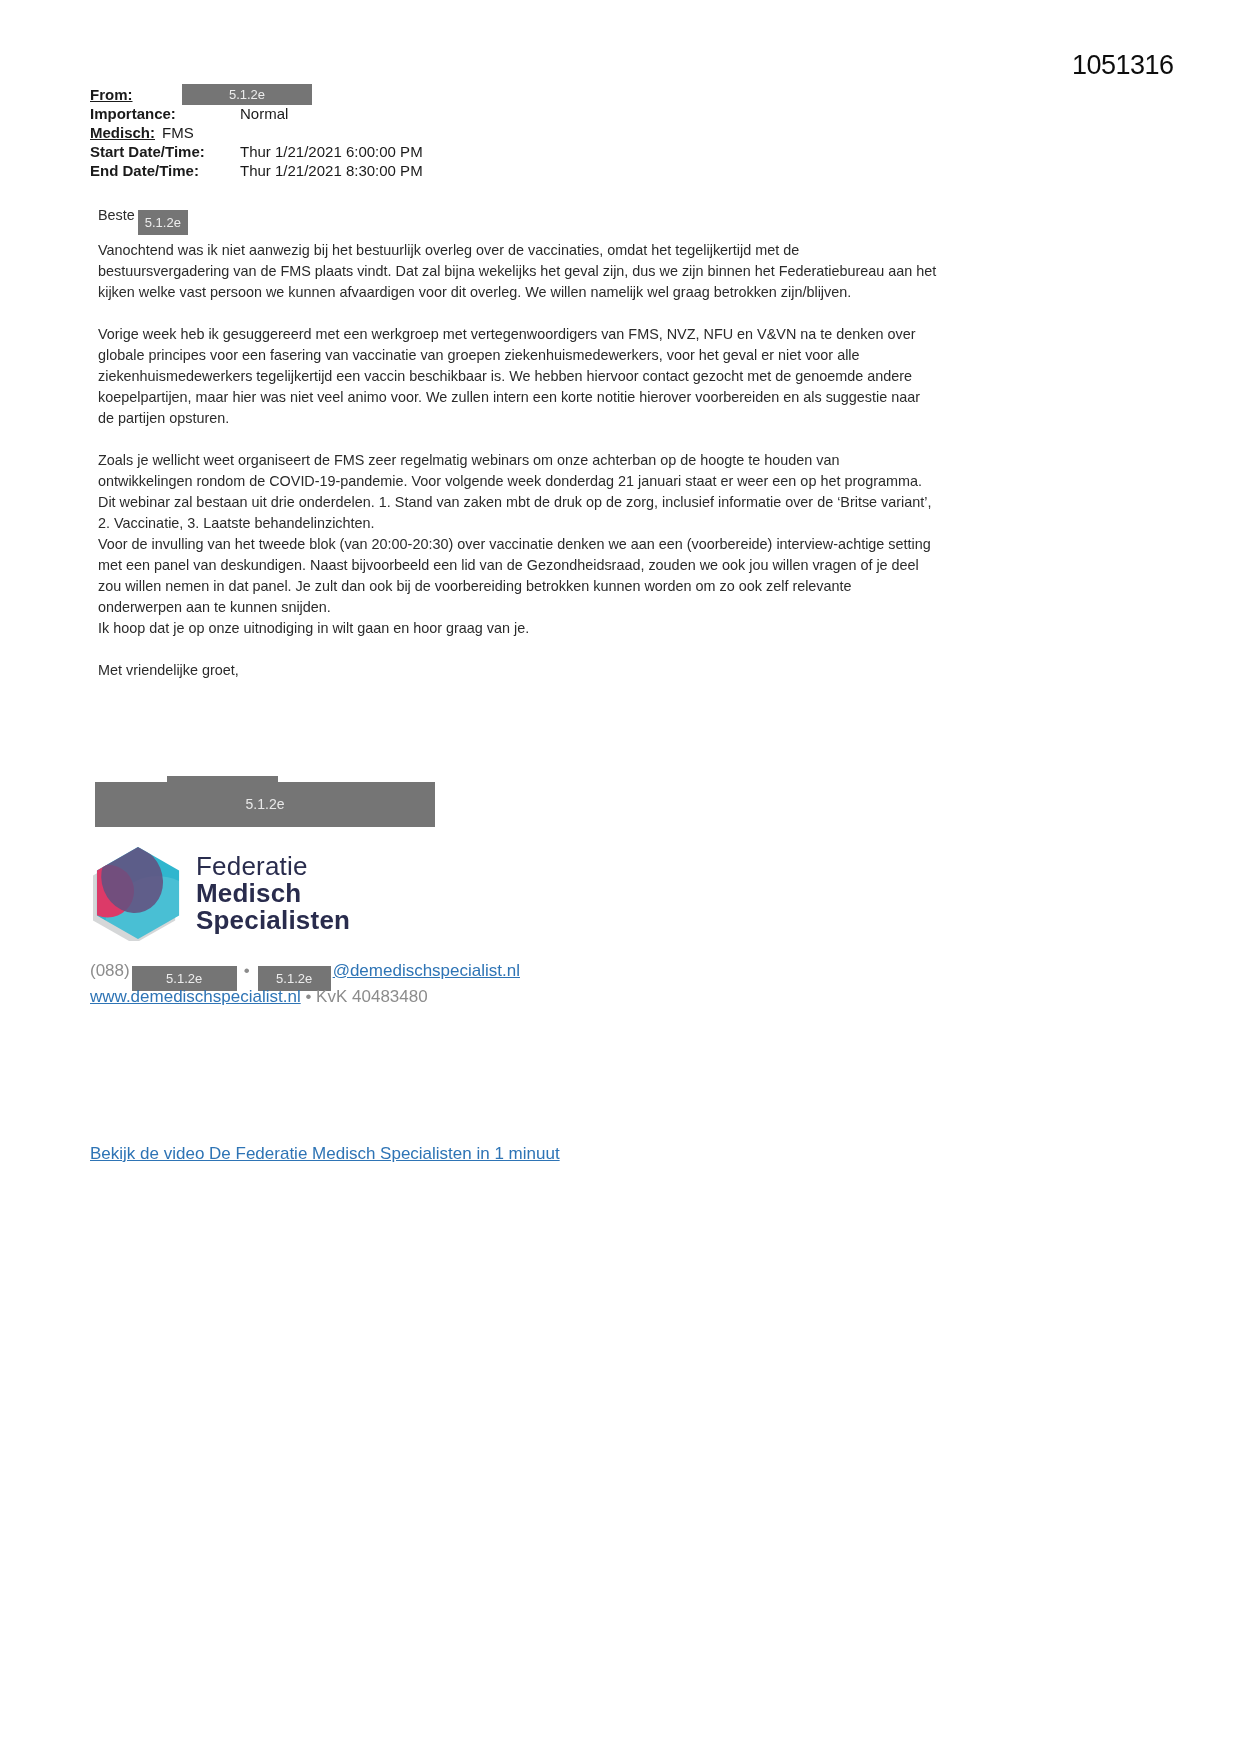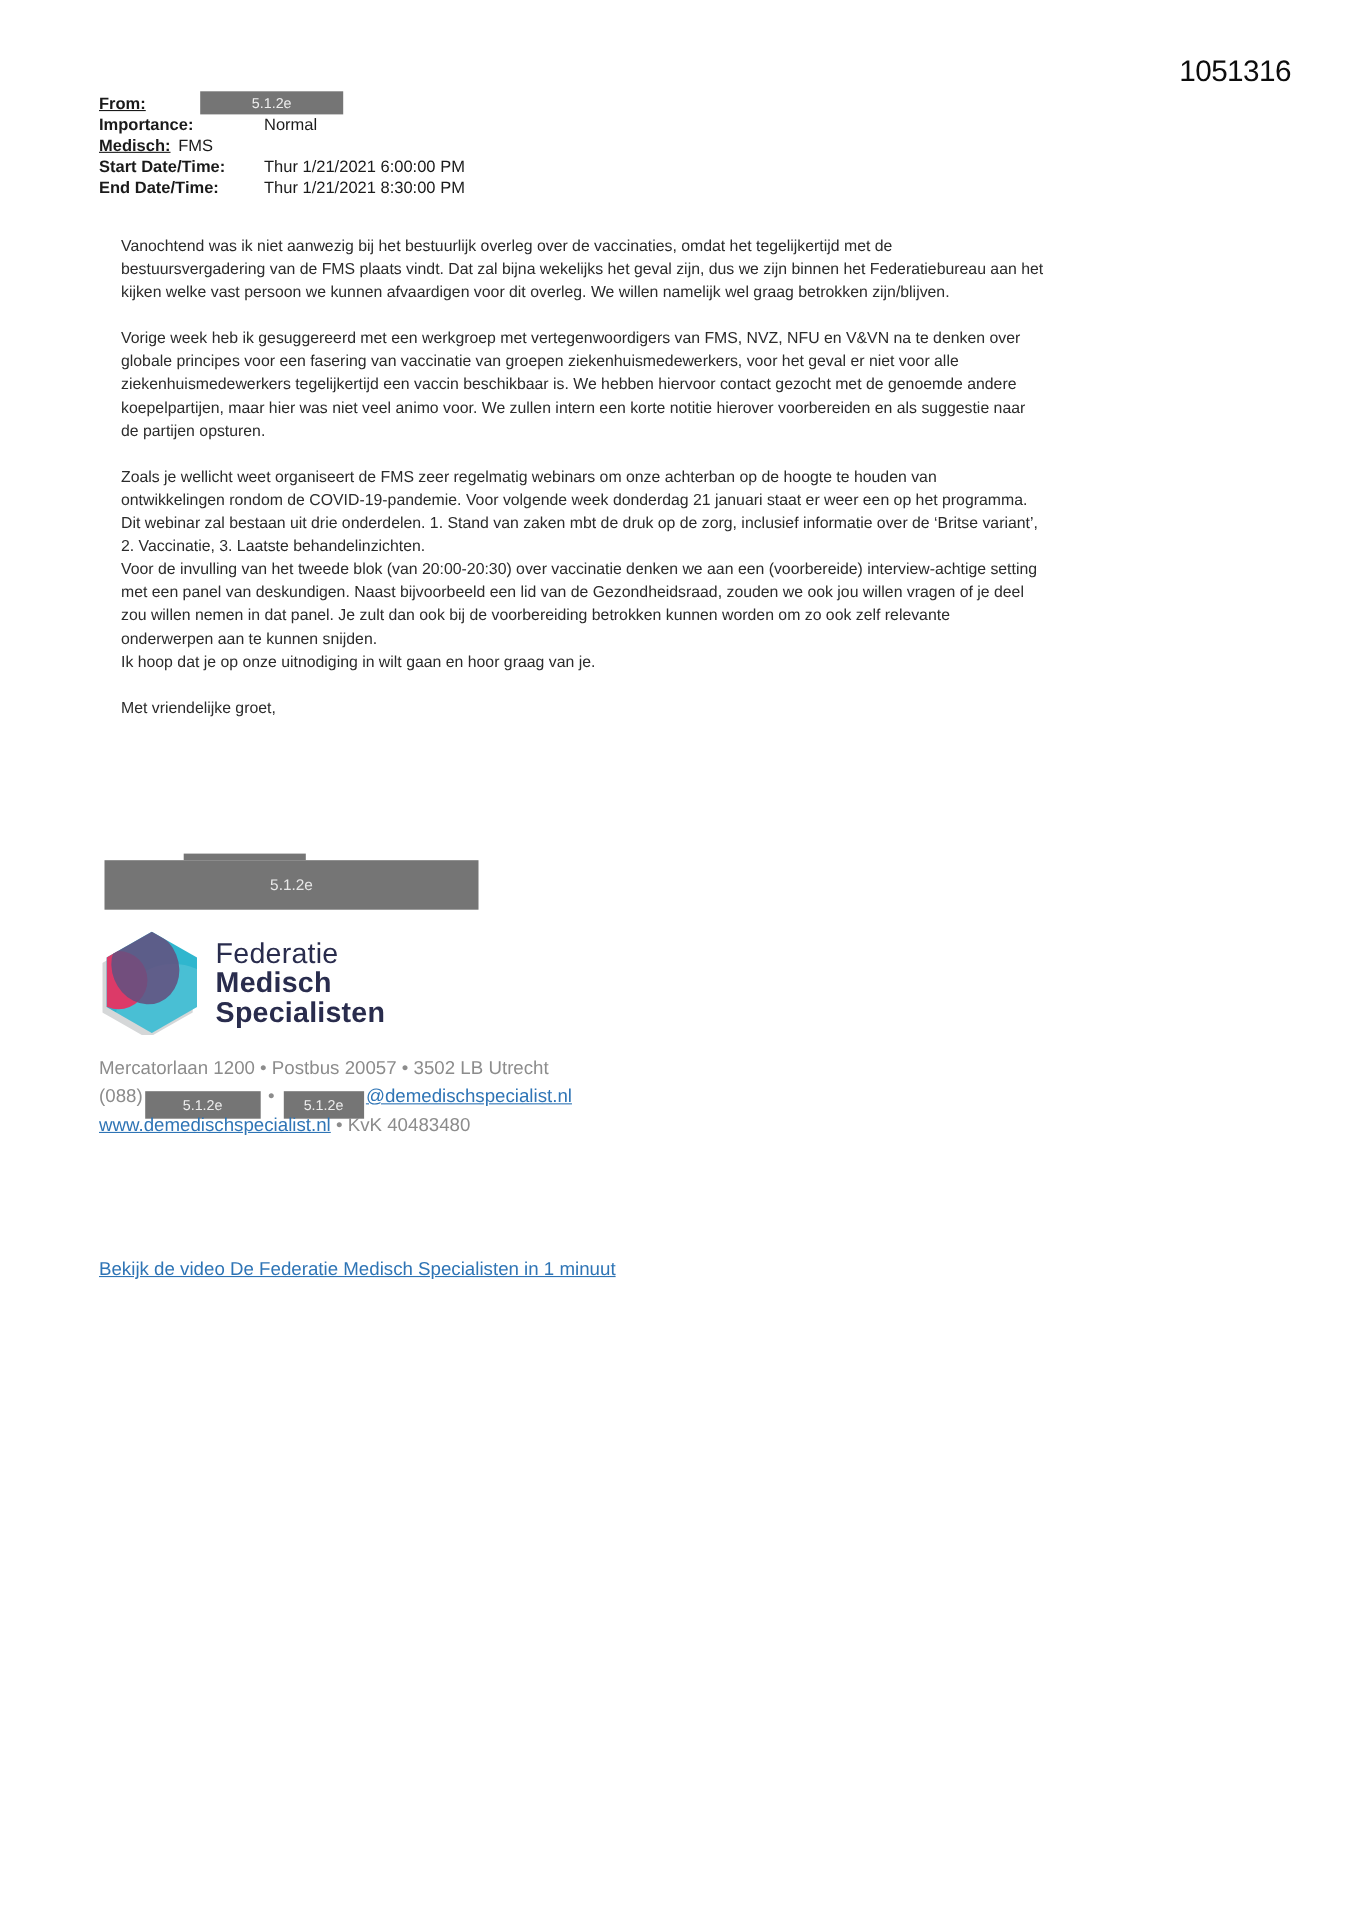--- a/index.html
+++ b/index.html
@@ -45,21 +45,21 @@
   .body-block{
     position:absolute;
     top:202px;left:98px;
     width:945px;
     font-size:14.4px;
     line-height:21px;
     color:#2b2b2b;
   }
   .greeting-line{height:26px;line-height:26px;}
   .redact-greeting{width:50px;height:25px;line-height:25px;vertical-align:-7px;margin-left:3px;}
-  .para{white-space:pre-line;margin:12px;padding:0;}
+  .para{white-space:pre-line;margin:0;padding:0;}
   .para-gap{margin-top:21px;}
   .first-gap{margin-top:12px;}
   
   .sig-block{position:absolute;top:776px;left:95px;}
   .sig-bump{width:111px;height:6px;background:#757575;margin-left:72px;}
   .sig-main{
     width:340px;height:45px;background:#757575;
     color:#e8e8e8;font-size:14px;text-align:center;line-height:45px;
   }
   
@@ -107,20 +107,23 @@
     </div>
     <div class="hrow">
       <span class="hlabel w-tab">Start Date/Time:</span><span>Thur 1/21/2021 6:00:00 PM</span>
     </div>
     <div class="hrow">
       <span class="hlabel w-tab">End Date/Time:</span><span>Thur 1/21/2021 8:30:00 PM</span>
     </div>
   </div>
 
   <div class="body-block">
+    <div class="greeting-line">
+      <span>Beste</span><span class="redact redact-greeting">5.1.2e</span>
+    </div>
     <p class="para first-gap">Vanochtend was ik niet aanwezig bij het bestuurlijk overleg over de vaccinaties, omdat het tegelijkertijd met de
 bestuursvergadering van de FMS plaats vindt. Dat zal bijna wekelijks het geval zijn, dus we zijn binnen het Federatiebureau aan het
 kijken welke vast persoon we kunnen afvaardigen voor dit overleg. We willen namelijk wel graag betrokken zijn/blijven.</p>
     <p class="para para-gap">Vorige week heb ik gesuggereerd met een werkgroep met vertegenwoordigers van FMS, NVZ, NFU en V&amp;VN na te denken over
 globale principes voor een fasering van vaccinatie van groepen ziekenhuismedewerkers, voor het geval er niet voor alle
 ziekenhuismedewerkers tegelijkertijd een vaccin beschikbaar is. We hebben hiervoor contact gezocht met de genoemde andere
 koepelpartijen, maar hier was niet veel animo voor. We zullen intern een korte notitie hierover voorbereiden en als suggestie naar
 de partijen opsturen.</p>
     <p class="para para-gap">Zoals je wellicht weet organiseert de FMS zeer regelmatig webinars om onze achterban op de hoogte te houden van
 ontwikkelingen rondom de COVID-19-pandemie. Voor volgende week donderdag 21 januari staat er weer een op het programma.
@@ -158,21 +161,20 @@
       <ellipse cx="40" cy="35" rx="31" ry="35" fill="#63517f" opacity="0.88" transform="rotate(-22 40 35)"></ellipse>
     </g>
   </svg>
   <div class="logo-text">
     <div class="l1">Federatie</div>
     <div class="l2">Medisch</div>
     <div class="l3">Specialisten</div>
   </div>
 
   <div class="footer-block">
-    <div class="frow">Mercatorlaan 1200 • Postbus 20057 • 3502 LB Utrecht</div>
     <div class="frow">
       <span>(088)</span><span class="redact redact-phone">5.1.2e</span><span class="sep">•</span><span class="redact redact-mail">5.1.2e</span><a class="link">@demedischspecialist.nl</a>
     </div>
     <div class="frow">
       <a class="link">www.demedischspecialist.nl</a>
       <span>• KvK 40483480</span>
     </div>
   </div>
 
   <a class="link video-link">Bekijk de video De Federatie Medisch Specialisten in 1 minuut</a>

